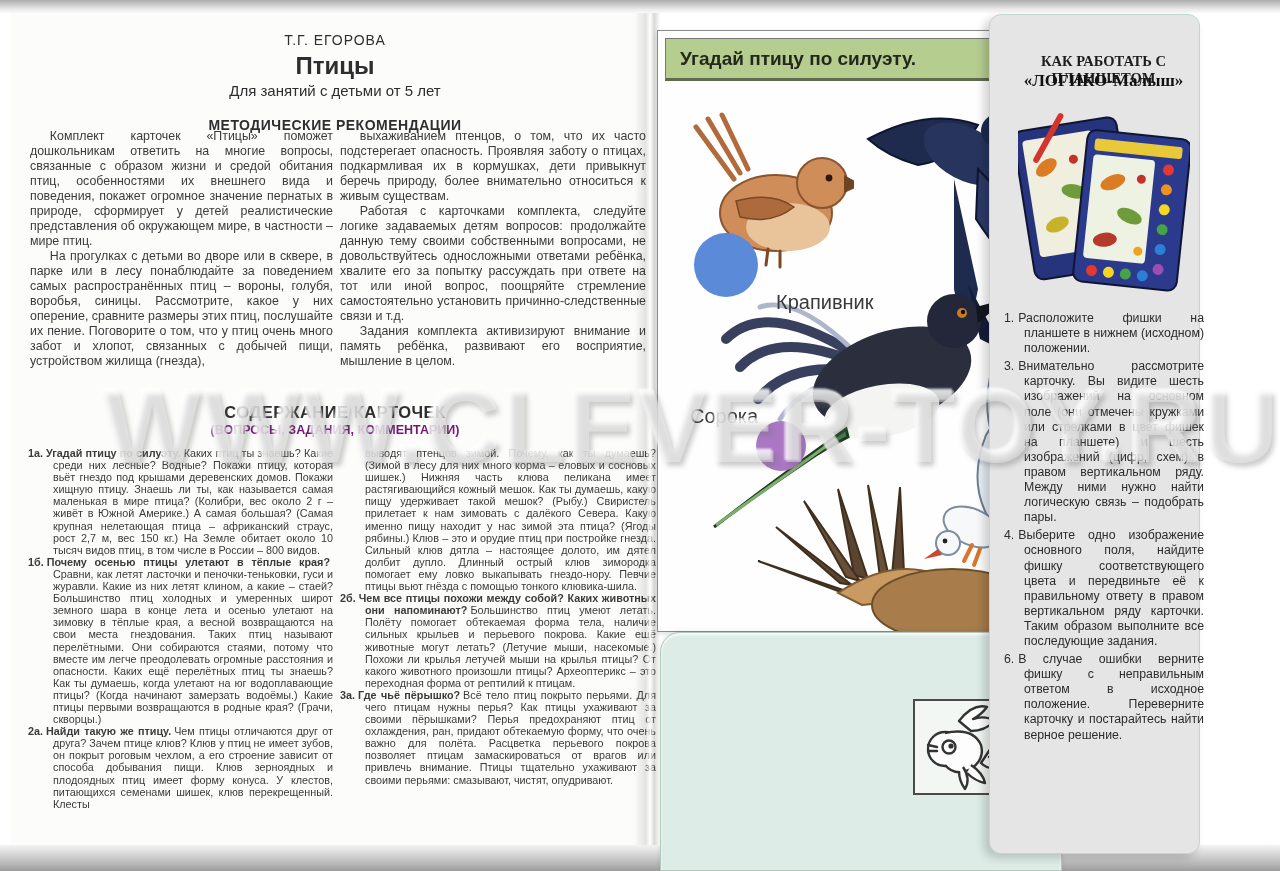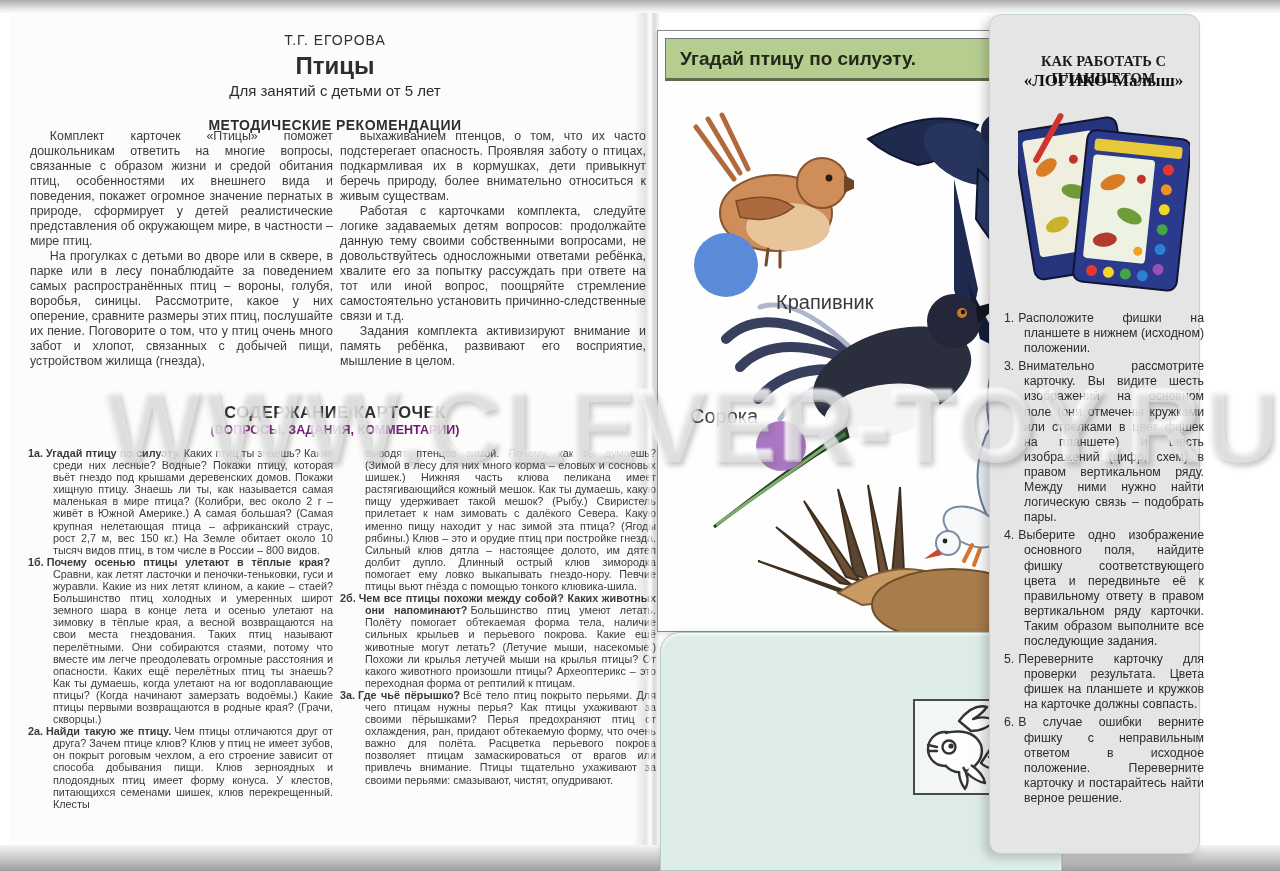--- a/index.html
+++ b/index.html
@@ -278,19 +278,18 @@
         <circle cx="114" cy="174" r="5.5" fill="#47a348"></circle>
           <circle cx="131" cy="174" r="5.5" fill="#2d7fd6"></circle>
       </g>
     </g>
   </svg>
 
   <div class="abs" id="panel-steps">
     <div class="pstep"><span class="snum">1.</span><span>Расположите фишки на планшете в нижнем (исходном) положении.</span></div>
     <div class="pstep"><span class="snum">3.</span><span>Внимательно рассмотрите карточку. Вы видите шесть изображений на основном поле (они отмечены кружками или стрелками в цвет фишек на планшете) и шесть изображений (цифр, схем) в правом вертикальном ряду. Между ними нужно найти логическую связь – подобрать пары.</span></div>
     <div class="pstep"><span class="snum">4.</span><span>Выберите одно изображение основного поля, найдите фишку соответствующего цвета и передвиньте её к правильному ответу в правом вертикальном ряду карточки. Таким образом выполните все последующие задания.</span></div>
-    <div class="pstep"><span class="snum">5.</span><span>Переверните карточку для проверки результата. Цвета фишек на планшете и кружков на карточке должны совпасть.</span></div>
     <div class="pstep"><span class="snum">6.</span><span>В случае ошибки верните фишку с неправильным ответом в исходное положение. Переверните карточку и постарайтесь найти верное решение.</span></div>
 
   </div>
 </div>
 
 <div class="abs" id="watermark">WWW.CLEVER-TOY.RU</div>
 
 </body></html>

